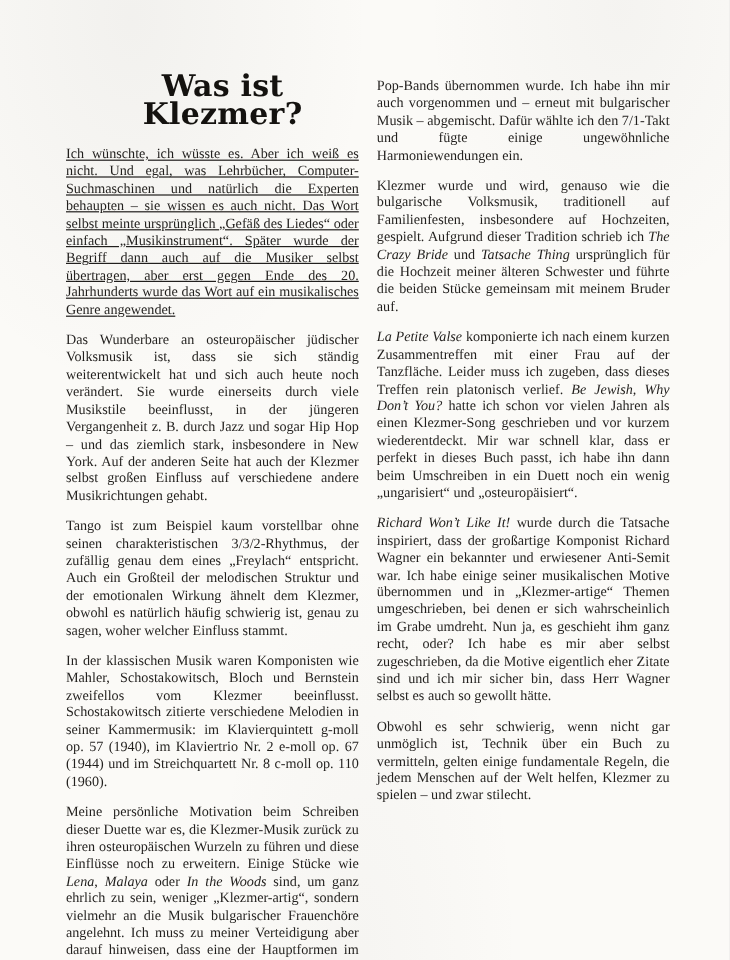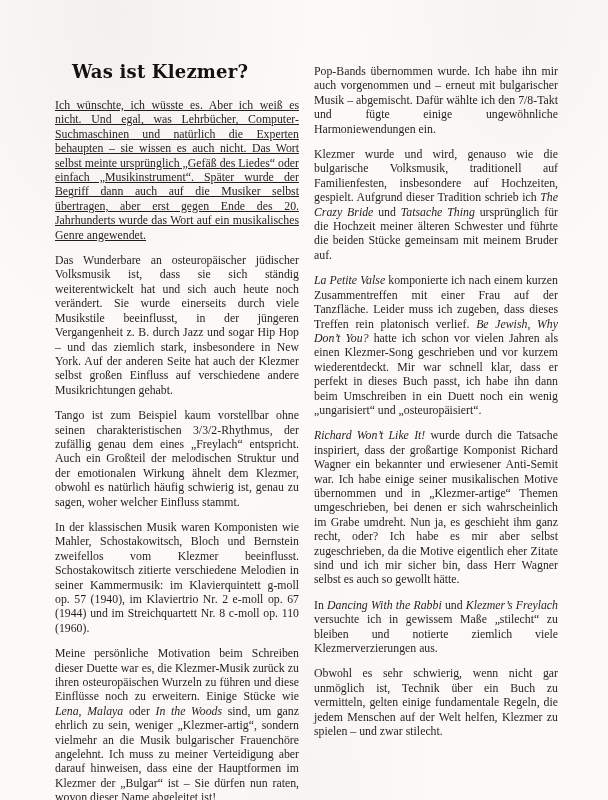--- a/index.html
+++ b/index.html
@@ -36,25 +36,25 @@
 
   .para {
     margin: 0 0 11px 0;
   }
   .para i {
     font-style: italic;
   }
   .heading {
     font-family: "DejaVu Serif", serif;
     font-weight: bold;
-    font-size: 18px;
+    font-size: 25px;
     line-height: 23px;
     letter-spacing: 0.2px;
     color: #14120f;
-    text-align: left;
+    text-align: center;
     margin: 0 0 15px 17px;
     hyphens: none;
   }
   .heading + .para { margin-top: 0; text-decoration: underline; }
   .col > .heading:not(:first-child) {
     margin-top: 28px;
   }
 </style>
 </head>
 <body>
@@ -62,20 +62,19 @@
 <div class="page">
   <div class="col col-left">
       <h2 class="heading">Was ist Klezmer?</h2>
       <p class="para">Ich wünschte, ich wüsste es. Aber ich weiß es nicht. Und egal, was Lehrbücher, Computer-Suchmaschinen und natürlich die Experten behaupten – sie wissen es auch nicht. Das Wort selbst meinte ursprünglich „Gefäß des Liedes“ oder einfach „Musikinstrument“. Später wurde der Begriff dann auch auf die Musiker selbst übertragen, aber erst gegen Ende des 20. Jahrhunderts wurde das Wort auf ein musikalisches Genre angewendet.</p>
       <p class="para">Das Wunderbare an osteuropäischer jüdischer Volksmusik ist, dass sie sich ständig weiterentwickelt hat und sich auch heute noch verändert. Sie wurde einerseits durch viele Musikstile beeinflusst, in der jüngeren Vergangenheit z. B. durch Jazz und sogar Hip Hop – und das ziemlich stark, insbesondere in New York. Auf der anderen Seite hat auch der Klezmer selbst großen Einfluss auf verschiedene andere Musikrichtungen gehabt.</p>
       <p class="para">Tango ist zum Beispiel kaum vorstellbar ohne seinen charakteristischen 3/3/2-Rhythmus, der zufällig genau dem eines „Freylach“ entspricht. Auch ein Großteil der melodischen Struktur und der emotionalen Wirkung ähnelt dem Klezmer, obwohl es natürlich häufig schwierig ist, genau zu sagen, woher welcher Einfluss stammt.</p>
       <p class="para">In der klassischen Musik waren Komponisten wie Mahler, Schostakowitsch, Bloch und Bernstein zweifellos vom Klezmer beeinflusst. Schostakowitsch zitierte verschiedene Melodien in seiner Kammermusik: im Klavierquintett g-moll op. 57 (1940), im Klaviertrio Nr. 2 e-moll op. 67 (1944) und im Streichquartett Nr. 8 c-moll op. 110 (1960).</p>
       <p class="para">Meine persönliche Motivation beim Schreiben dieser Duette war es, die Klezmer-Musik zurück zu ihren osteuropäischen Wurzeln zu führen und diese Einflüsse noch zu erweitern. Einige Stücke wie <i>Lena</i>, <i>Malaya</i> oder <i>In the Woods</i> sind, um ganz ehrlich zu sein, weniger „Klezmer-artig“, sondern vielmehr an die Musik bulgarischer Frauenchöre angelehnt. Ich muss zu meiner Verteidigung aber darauf hinweisen, dass eine der Hauptformen im Klezmer der „Bulgar“ ist – Sie dürfen nun raten, wovon dieser Name abgeleitet ist!</p>
     </div>
   <div class="col col-right">
-      <p class="para">Pop-Bands übernommen wurde. Ich habe ihn mir auch vorgenommen und – erneut mit bulgarischer Musik – abgemischt. Dafür wählte ich den 7/8-Takt und fügte einige ungewöhnliche Harmoniewendungen ein.</p>
+      <p class="para">Pop-Bands übernommen wurde. Ich habe ihn mir auch vorgenommen und – erneut mit bulgarischer Musik – abgemischt. Dafür wählte ich den 7/1-Takt und fügte einige ungewöhnliche Harmoniewendungen ein.</p>
       <p class="para">Klezmer wurde und wird, genauso wie die bulgarische Volksmusik, traditionell auf Familienfesten, insbesondere auf Hochzeiten, gespielt. Aufgrund dieser Tradition schrieb ich <i>The Crazy Bride</i> und <i>Tatsache Thing</i> ursprünglich für die Hochzeit meiner älteren Schwester und führte die beiden Stücke gemeinsam mit meinem Bruder auf.</p>
       <p class="para"><i>La Petite Valse</i> komponierte ich nach einem kurzen Zusammentreffen mit einer Frau auf der Tanzfläche. Leider muss ich zugeben, dass dieses Treffen rein platonisch verlief. <i>Be Jewish, Why Don’t You?</i> hatte ich schon vor vielen Jahren als einen Klezmer-Song geschrieben und vor kurzem wiederentdeckt. Mir war schnell klar, dass er perfekt in dieses Buch passt, ich habe ihn dann beim Umschreiben in ein Duett noch ein wenig „ungarisiert“ und „osteuropäisiert“.</p>
       <p class="para"><i>Richard Won’t Like It!</i> wurde durch die Tatsache inspiriert, dass der großartige Komponist Richard Wagner ein bekannter und erwiesener Anti-Semit war. Ich habe einige seiner musikalischen Motive übernommen und in „Klezmer-artige“ Themen umgeschrieben, bei denen er sich wahrscheinlich im Grabe umdreht. Nun ja, es geschieht ihm ganz recht, oder? Ich habe es mir aber selbst zugeschrieben, da die Motive eigentlich eher Zitate sind und ich mir sicher bin, dass Herr Wagner selbst es auch so gewollt hätte.</p>
-      <p class="para">In <i>Dancing With the Rabbi</i> und <i>Klezmer’s Freylach</i> versuchte ich in gewissem Maße „stilecht“ zu bleiben und notierte ziemlich viele Klezmerverzierungen aus.</p>
       <p class="para">Obwohl es sehr schwierig, wenn nicht gar unmöglich ist, Technik über ein Buch zu vermitteln, gelten einige fundamentale Regeln, die jedem Menschen auf der Welt helfen, Klezmer zu spielen – und zwar stilecht.</p>
     </div>
 </div>
 
 </body></html>

